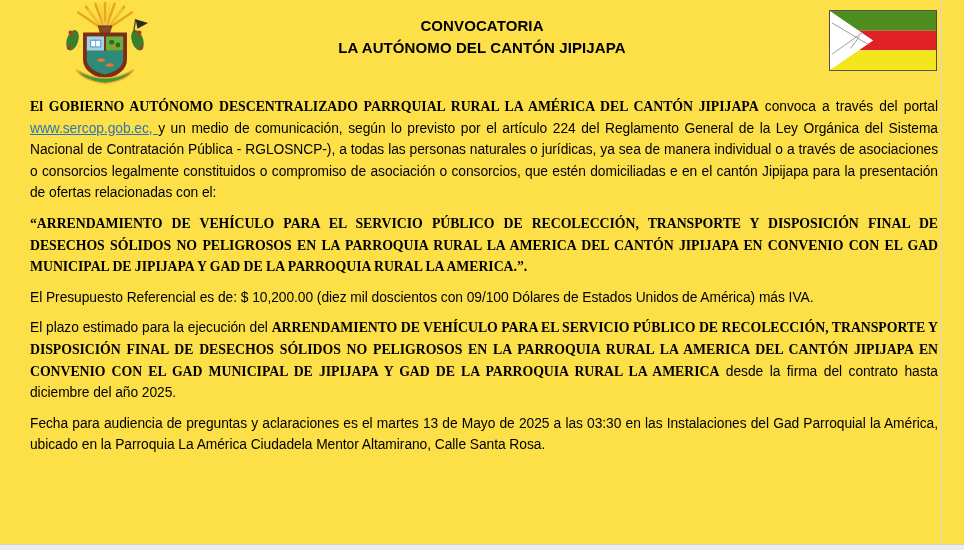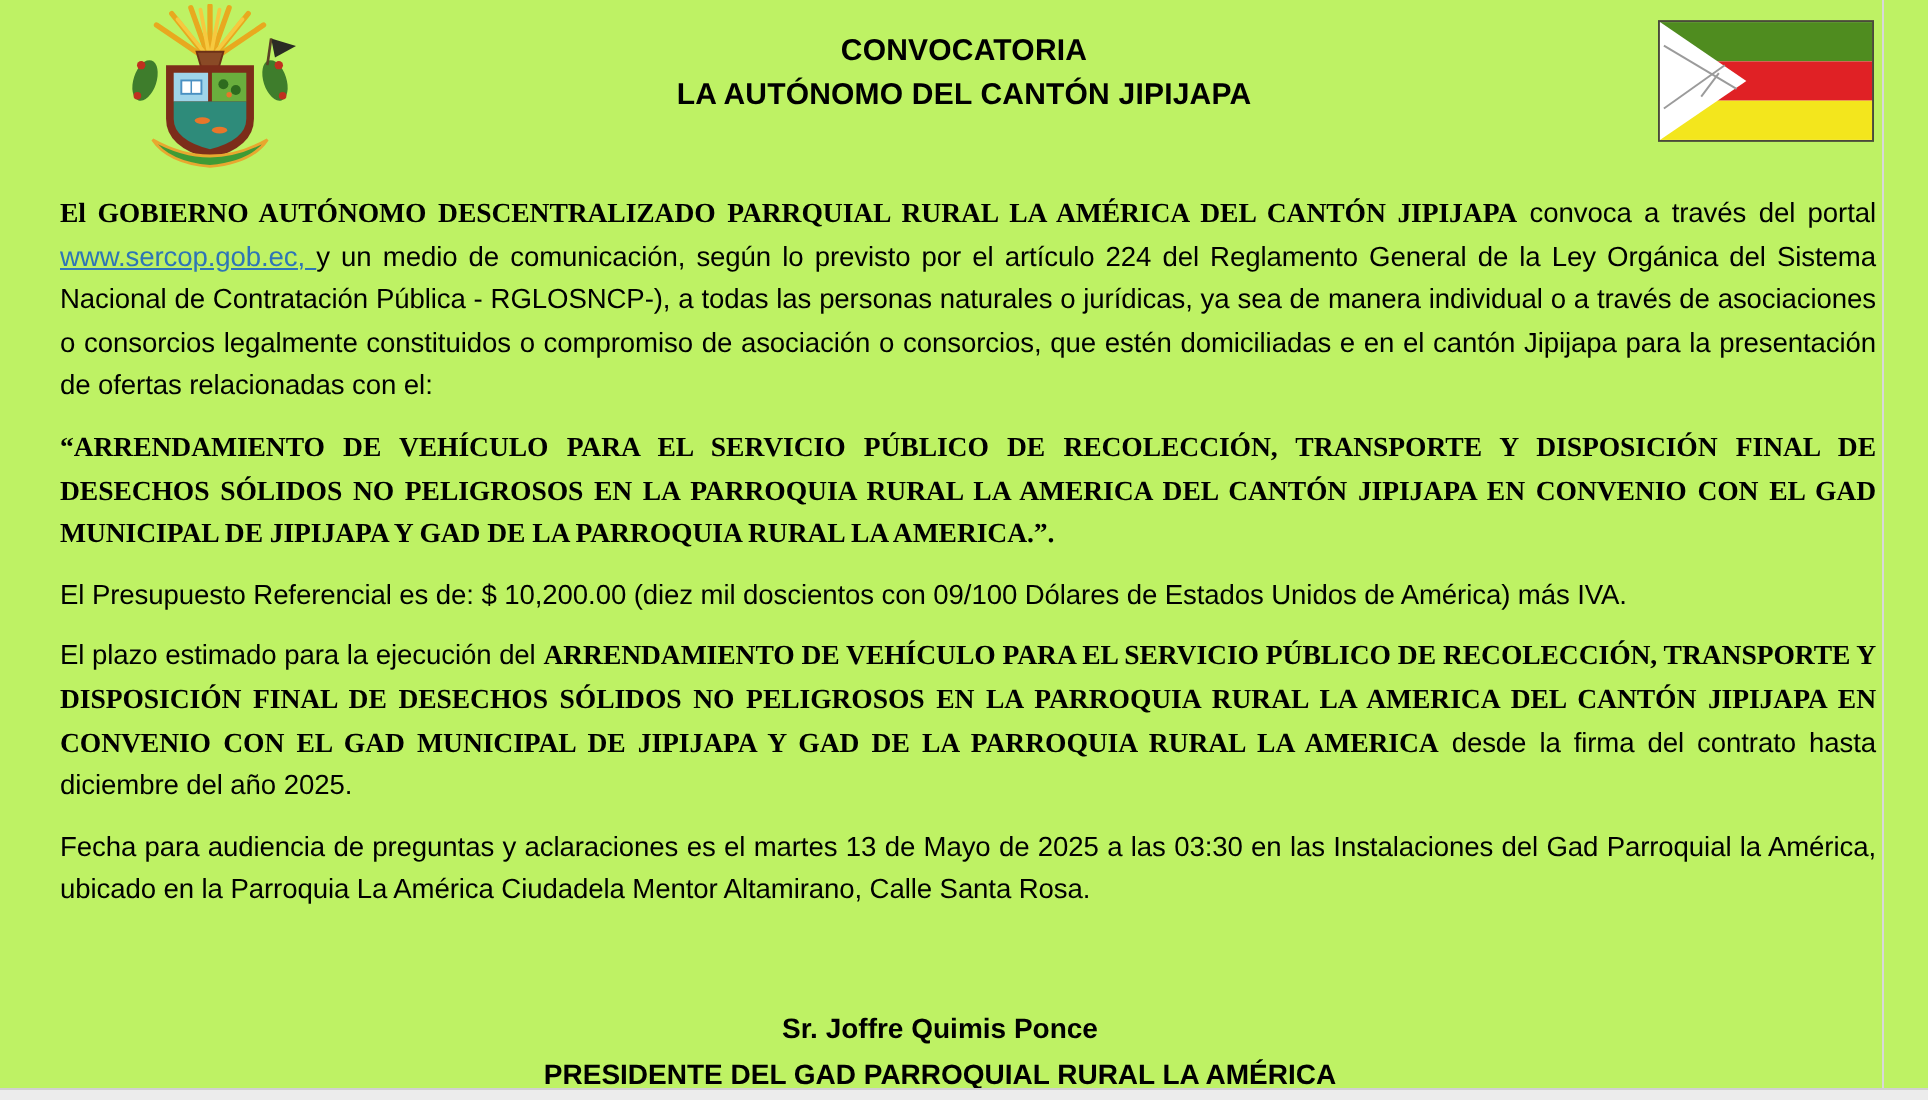--- a/index.html
+++ b/index.html
@@ -1,20 +1,20 @@
 <!DOCTYPE html>
 <html><head>
 <meta charset="utf-8">
 <style>
   html, body { margin: 0; padding: 0; background: #ffffff; }
   .page {
     position: relative;
     width: 964px;
     height: 550px;
-    background: #bef264;
+    background: #fde047;
     overflow: hidden;
     font-family: "Liberation Sans", sans-serif;
     color: #000000;
   }
   
   .crest {
     position: absolute;
     left: 56px; top: 2px;
     width: 98px; height: 86px;
   }
@@ -153,21 +153,17 @@
 
     <p><span class="bd">“ARRENDAMIENTO DE VEHÍCULO PARA EL SERVICIO PÚBLICO DE RECOLECCIÓN, TRANSPORTE Y DISPOSICIÓN FINAL DE DESECHOS SÓLIDOS NO PELIGROSOS EN LA PARROQUIA RURAL LA AMERICA DEL CANTÓN JIPIJAPA EN CONVENIO CON EL GAD MUNICIPAL DE JIPIJAPA Y GAD DE LA PARROQUIA RURAL LA AMERICA.”.</span></p>
 
     <p>El Presupuesto Referencial es de: $ 10,200.00 (diez mil doscientos con 09/100 Dólares de Estados Unidos de América) más IVA.</p>
 
     <p><span>El plazo estimado para la ejecución del </span><span class="bd">ARRENDAMIENTO DE VEHÍCULO PARA EL SERVICIO PÚBLICO DE RECOLECCIÓN, TRANSPORTE Y DISPOSICIÓN FINAL DE DESECHOS SÓLIDOS NO PELIGROSOS EN LA PARROQUIA RURAL LA AMERICA DEL CANTÓN JIPIJAPA EN CONVENIO CON EL GAD MUNICIPAL DE JIPIJAPA Y GAD DE LA PARROQUIA RURAL LA AMERICA</span><span> desde la firma del contrato hasta diciembre del año 2025.</span></p>
 
     <p>Fecha para audiencia de preguntas y aclaraciones es el martes 13 de Mayo de 2025 a las 03:30 en las Instalaciones del Gad Parroquial la América, ubicado en la Parroquia La América Ciudadela Mentor Altamirano, Calle Santa Rosa.</p>
   </div>
 
-  <div class="sig">
-    <div>Sr. Joffre Quimis Ponce</div>
-    <div>PRESIDENTE DEL GAD PARROQUIAL RURAL LA AMÉRICA</div>
-  </div>
 
   <div class="edge-v"></div>
   <div class="edge-b"></div>
 
 </div>
 
 </body></html>

